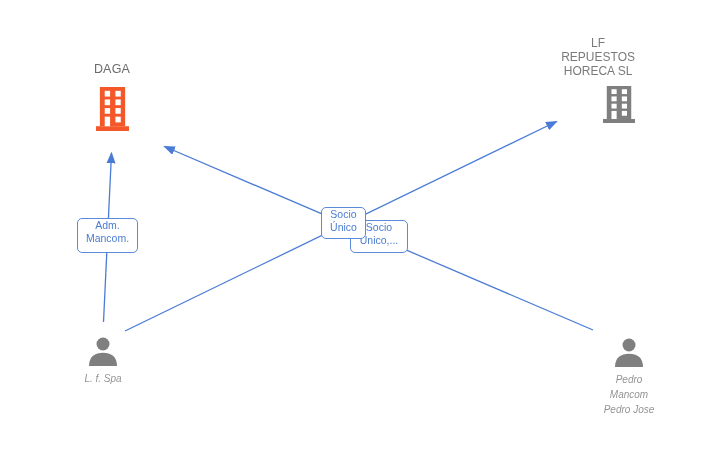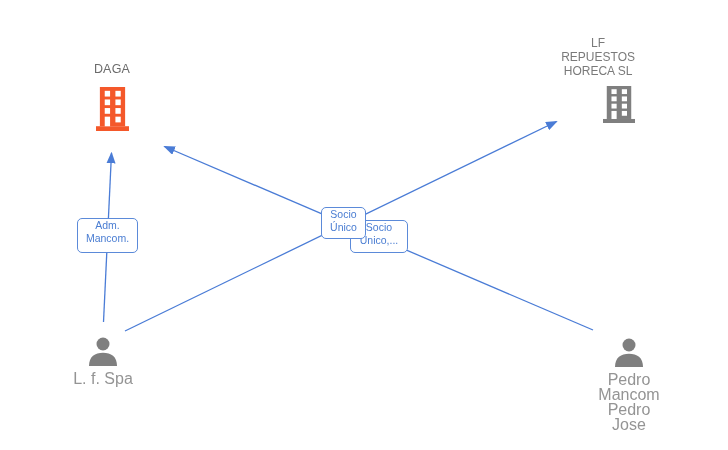--- a/index.html
+++ b/index.html
@@ -12,21 +12,21 @@
   }
   .edges-svg { position:absolute; left:0; top:0; width:728px; height:450px; z-index:1; }
 
   .node {
     position:absolute;
     display:flex; flex-direction:column; align-items:center;
     text-align:center; z-index:2;
   }
   .company-label { color:#7a7a7a; font-size:12px; line-height:14px; }
   .company-label.bold { color:#6b6b6b; font-weight:normal; font-size:12.5px; line-height:15px; letter-spacing:0.2px; }
-  .person-label { color:#949494; font-size:16px; line-height:15px; }
+  .person-label { color:#949494; font-size:10px; line-height:15px;font-style:italic; }
   .icon-wrap { line-height:0; }
 
   .edge-label {
     position:absolute;
     box-sizing:border-box;
     background:#ffffff;
     border:1.5px solid #5b8ad9;
     border-radius:5px;
     color:#4a7dd2;
     font-size:10.5px; line-height:12.5px;

